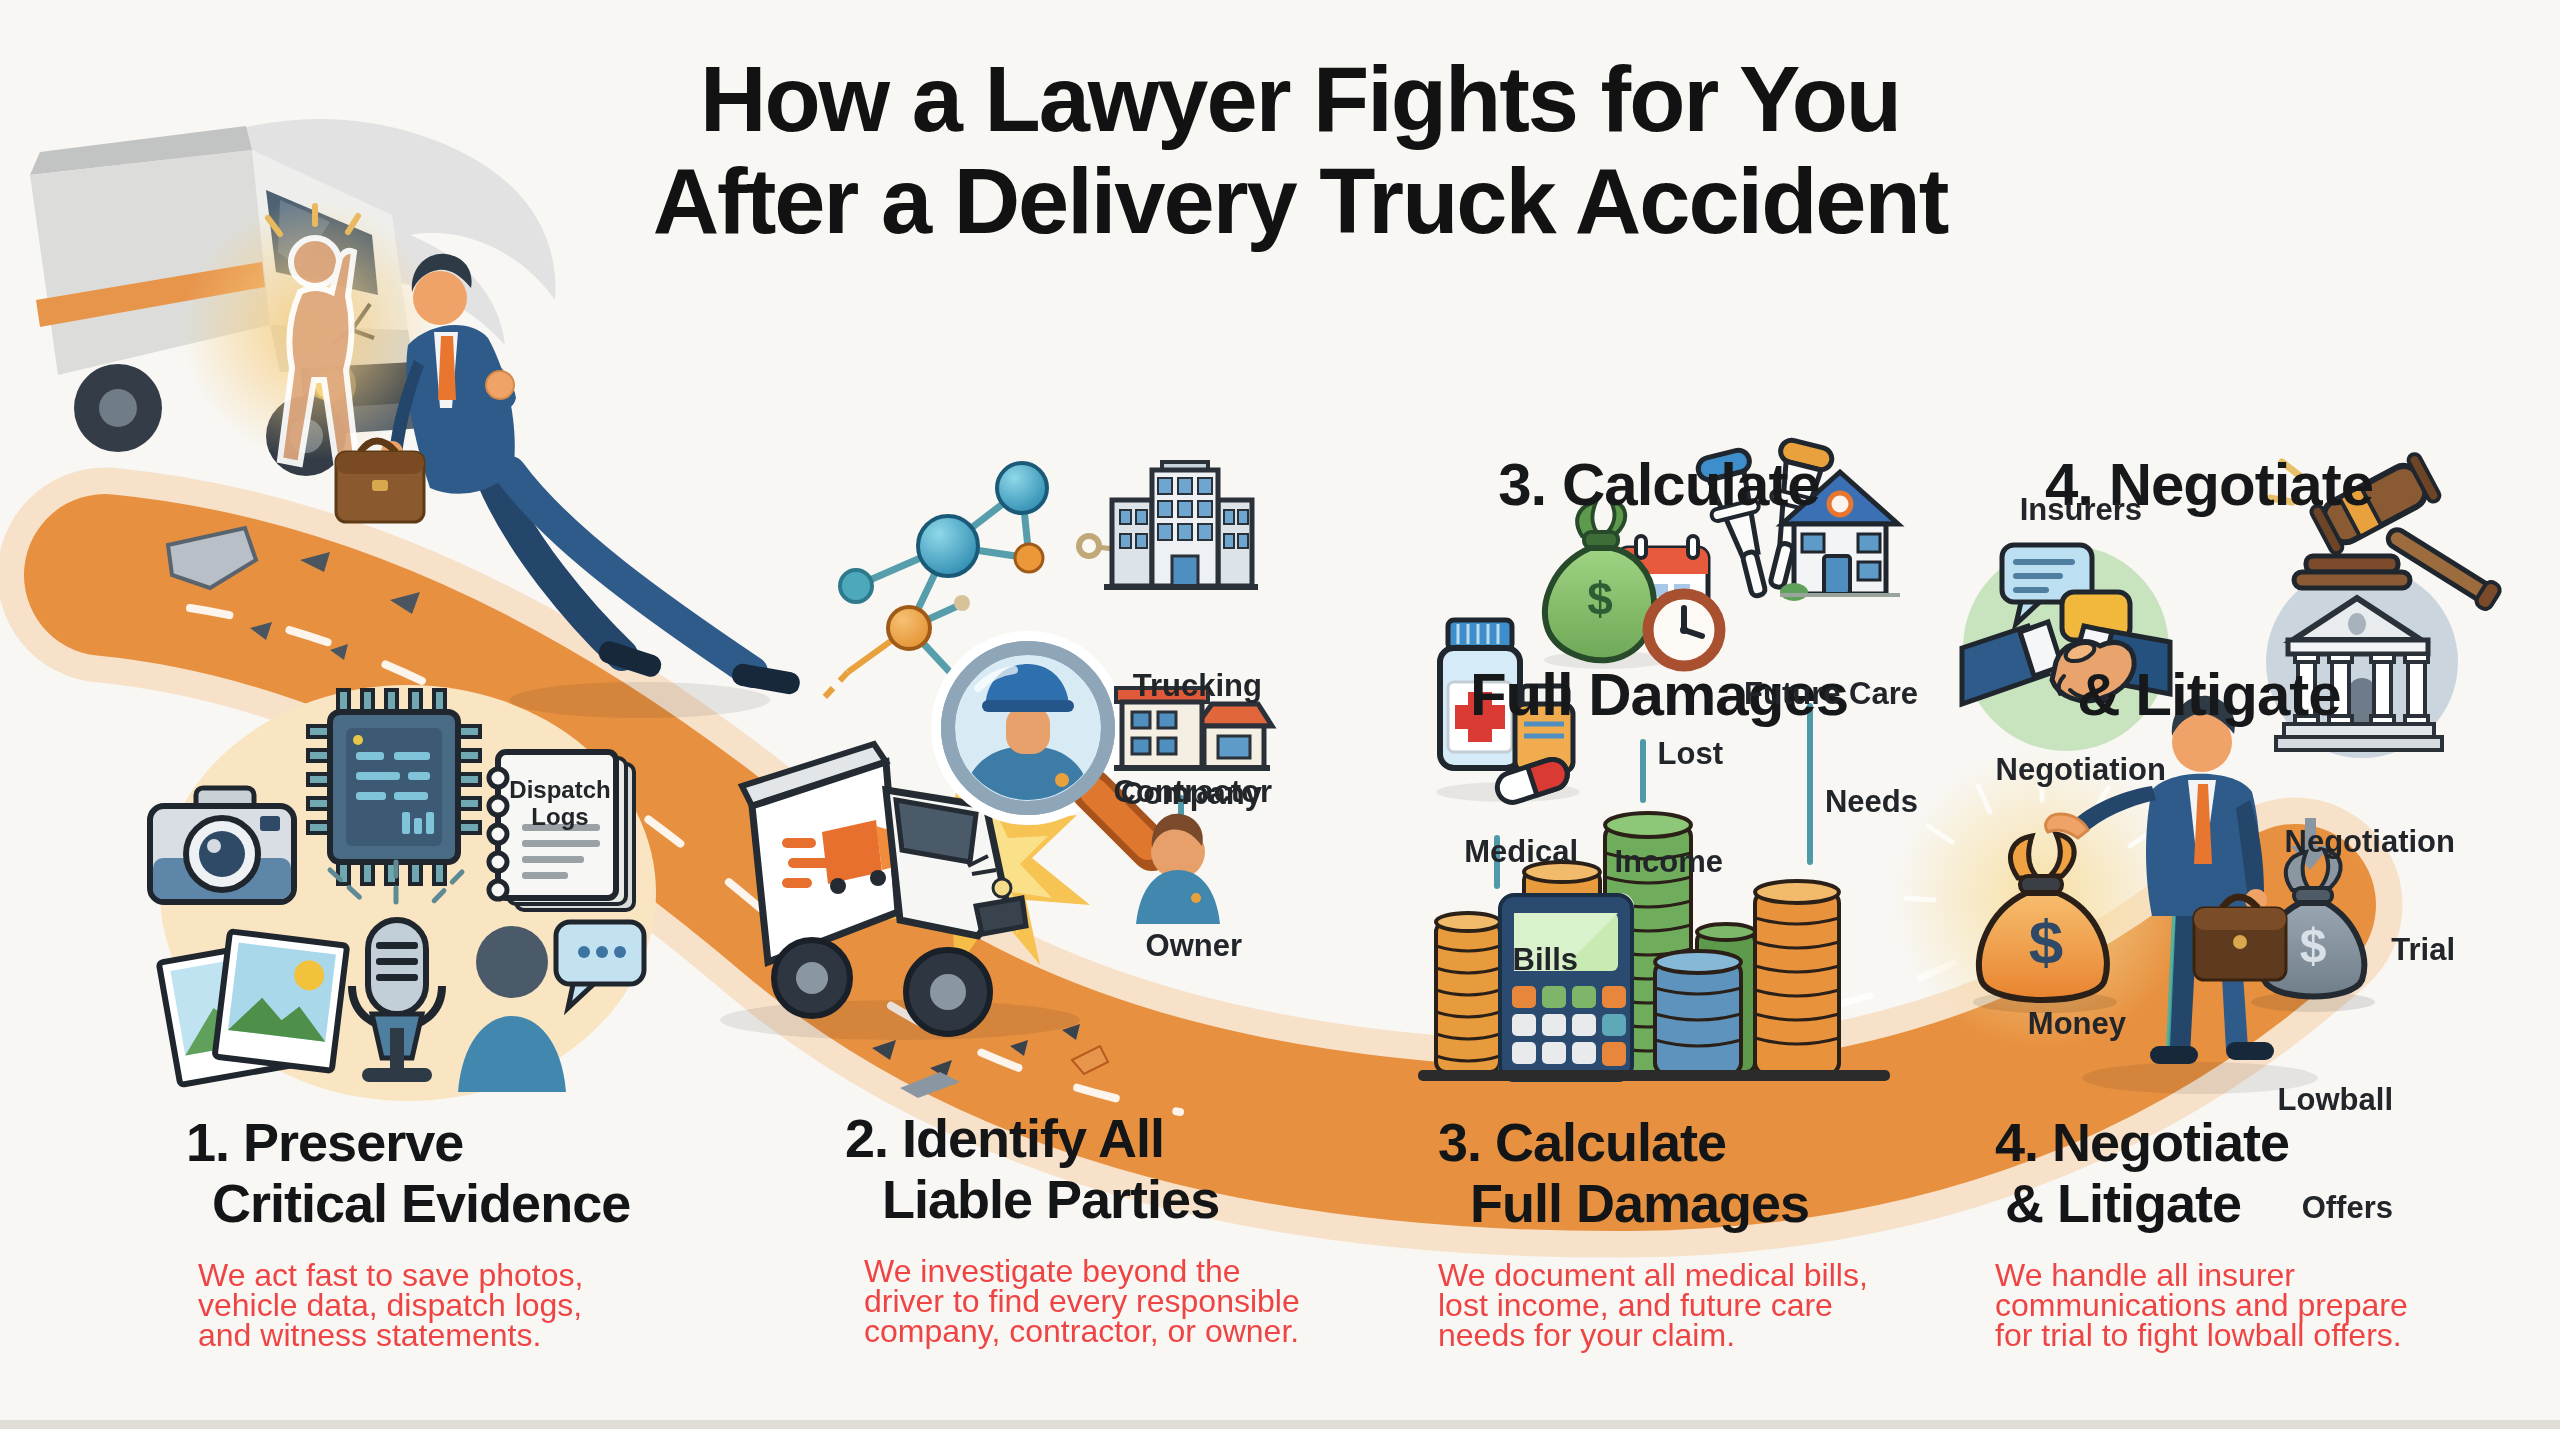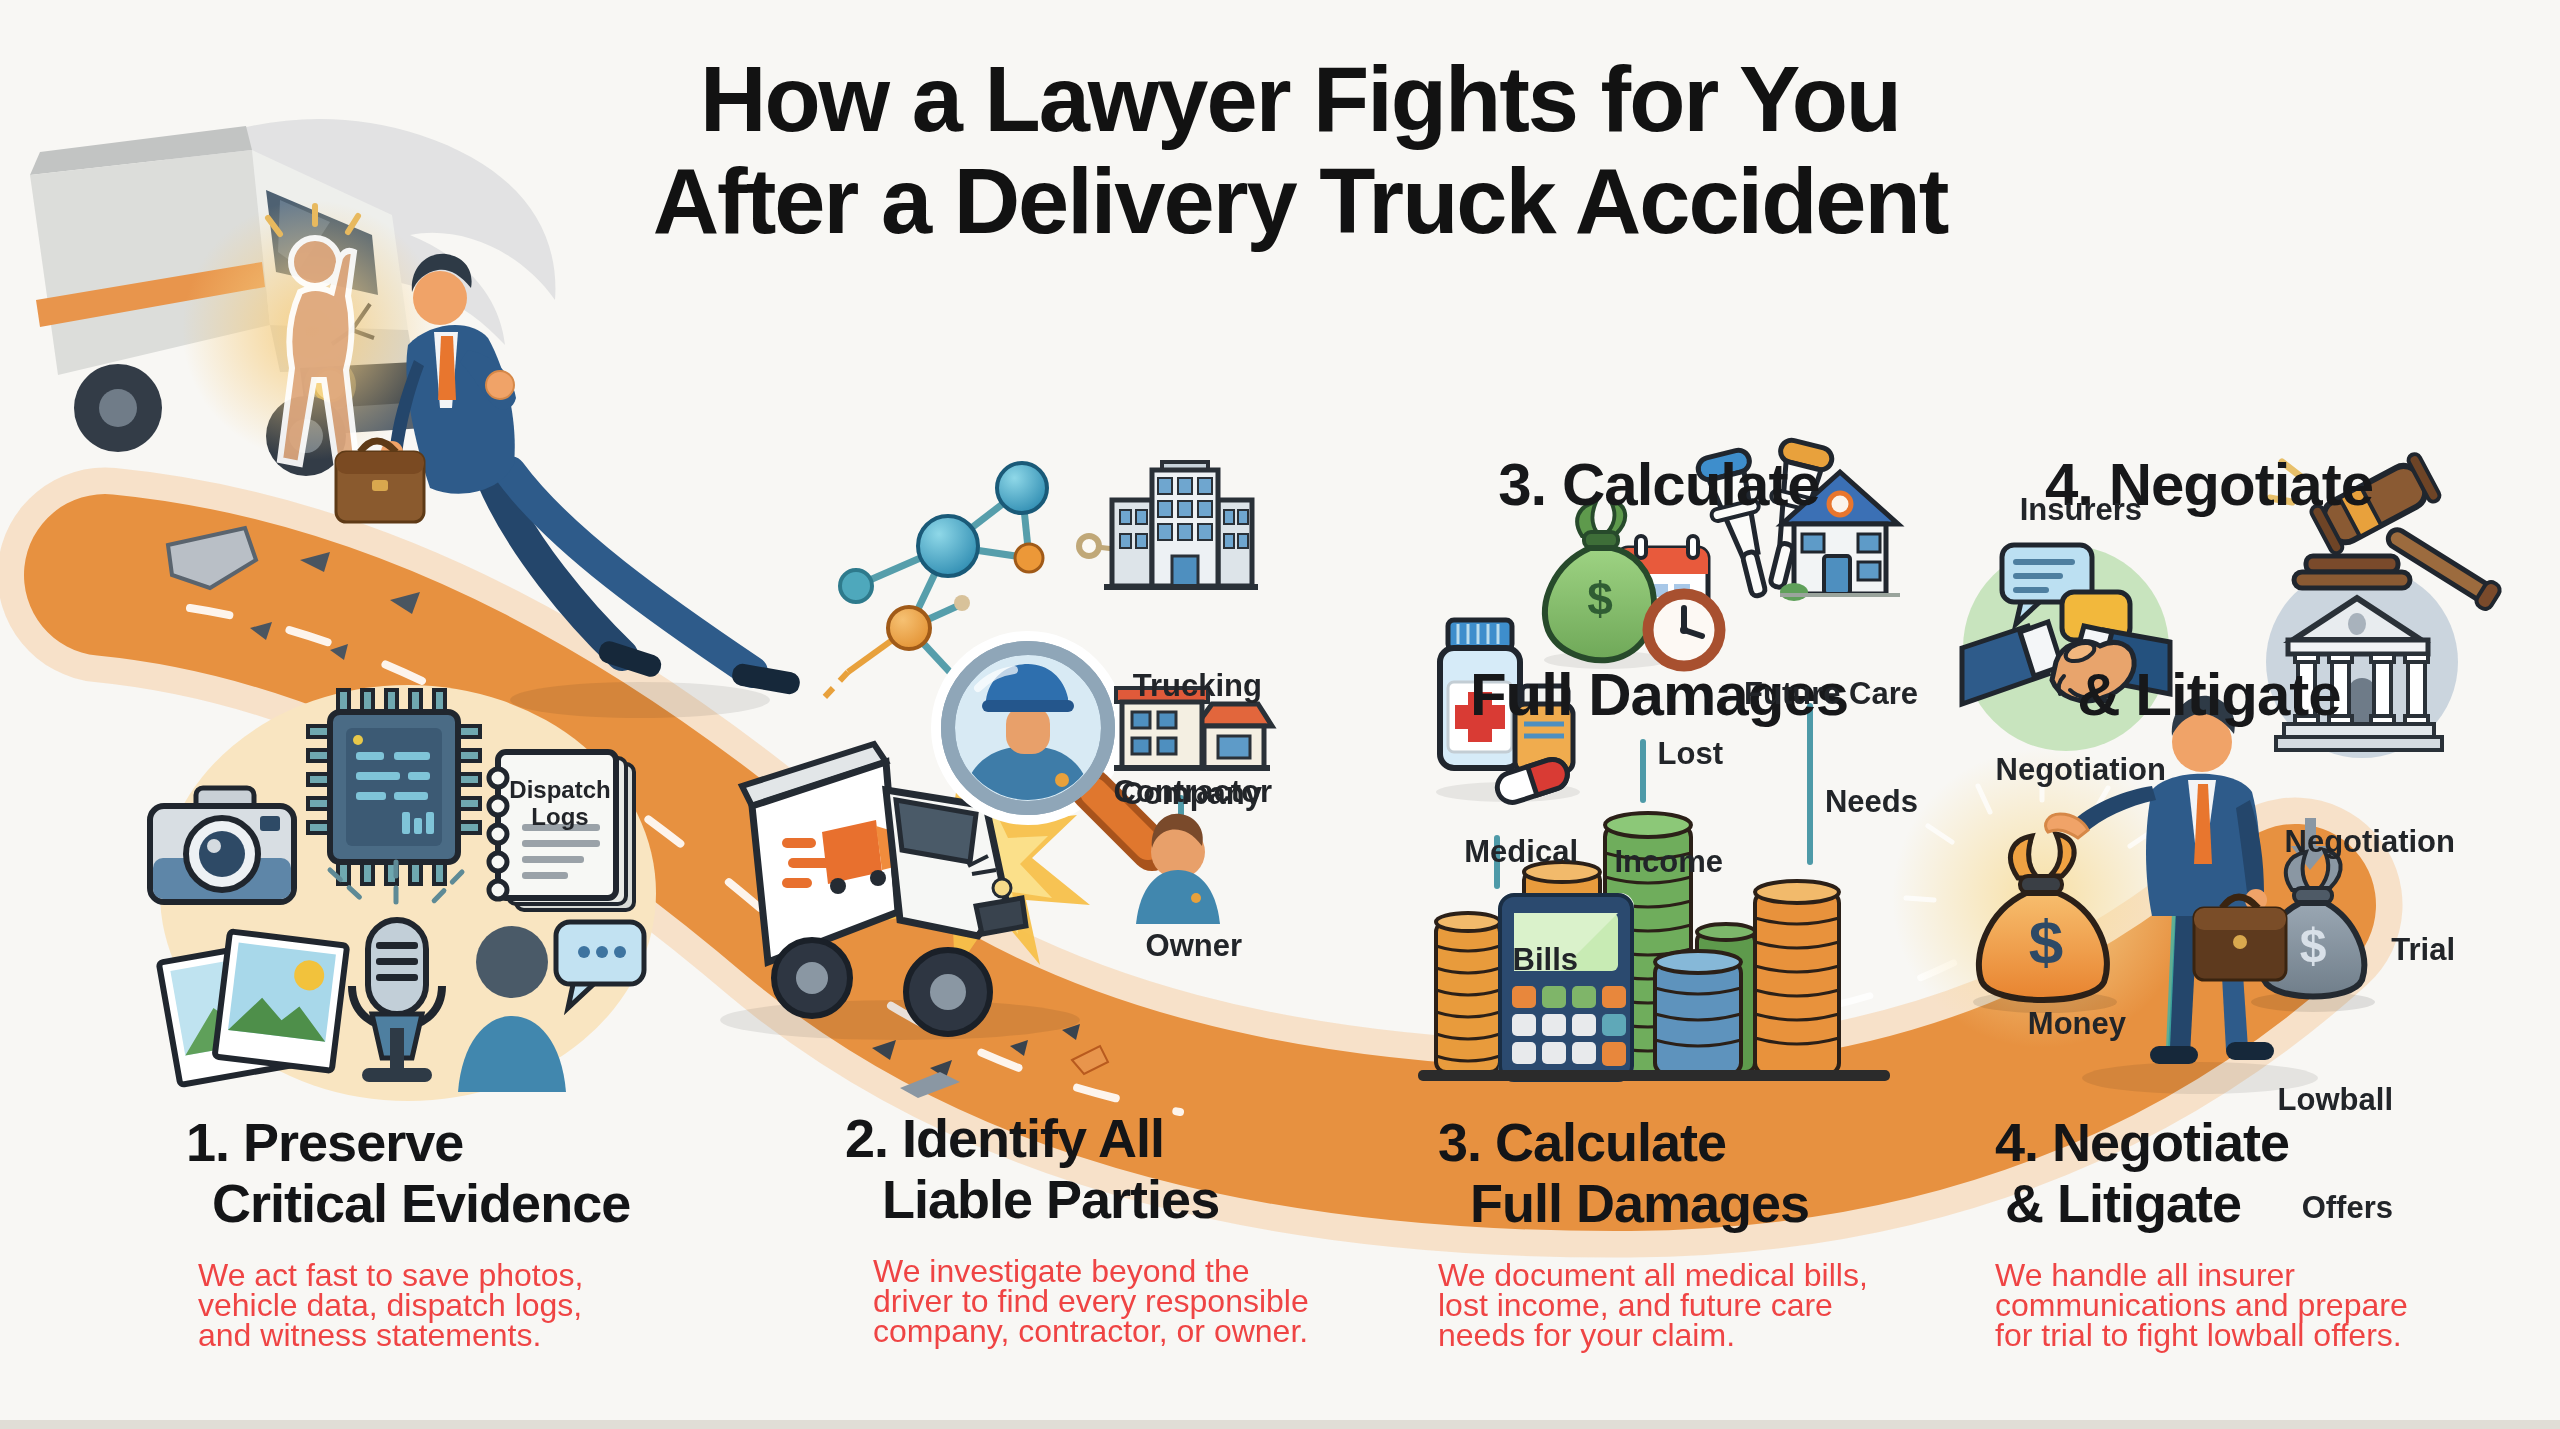--- a/index.html
+++ b/index.html
@@ -684,21 +684,21 @@
     <div class="step-title" style="margin-left:26px">Critical Evidence</div>
     <div class="step-desc" style="margin-left:12px">
       <div>We act fast to save photos,</div>
       <div>vehicle data, dispatch logs,</div>
       <div>and witness statements.</div>
     </div>
   </div>
   <div class="abs" style="left:845px;top:1108px">
     <div class="step-title">2. Identify All</div>
     <div class="step-title" style="margin-left:37px">Liable Parties</div>
-    <div class="step-desc" style="margin-left:28px">
+    <div class="step-desc" style="margin-left:19px">
       <div>We investigate beyond the</div>
       <div>driver to find every responsible</div>
       <div>company, contractor, or owner.</div>
     </div>
   </div>
   <div class="abs" style="left:1438px;top:1112px">
     <div class="step-title">3. Calculate</div>
     <div class="step-title" style="margin-left:32px">Full Damages</div>
     <div class="step-desc" style="">
       <div>We document all medical bills,</div>

